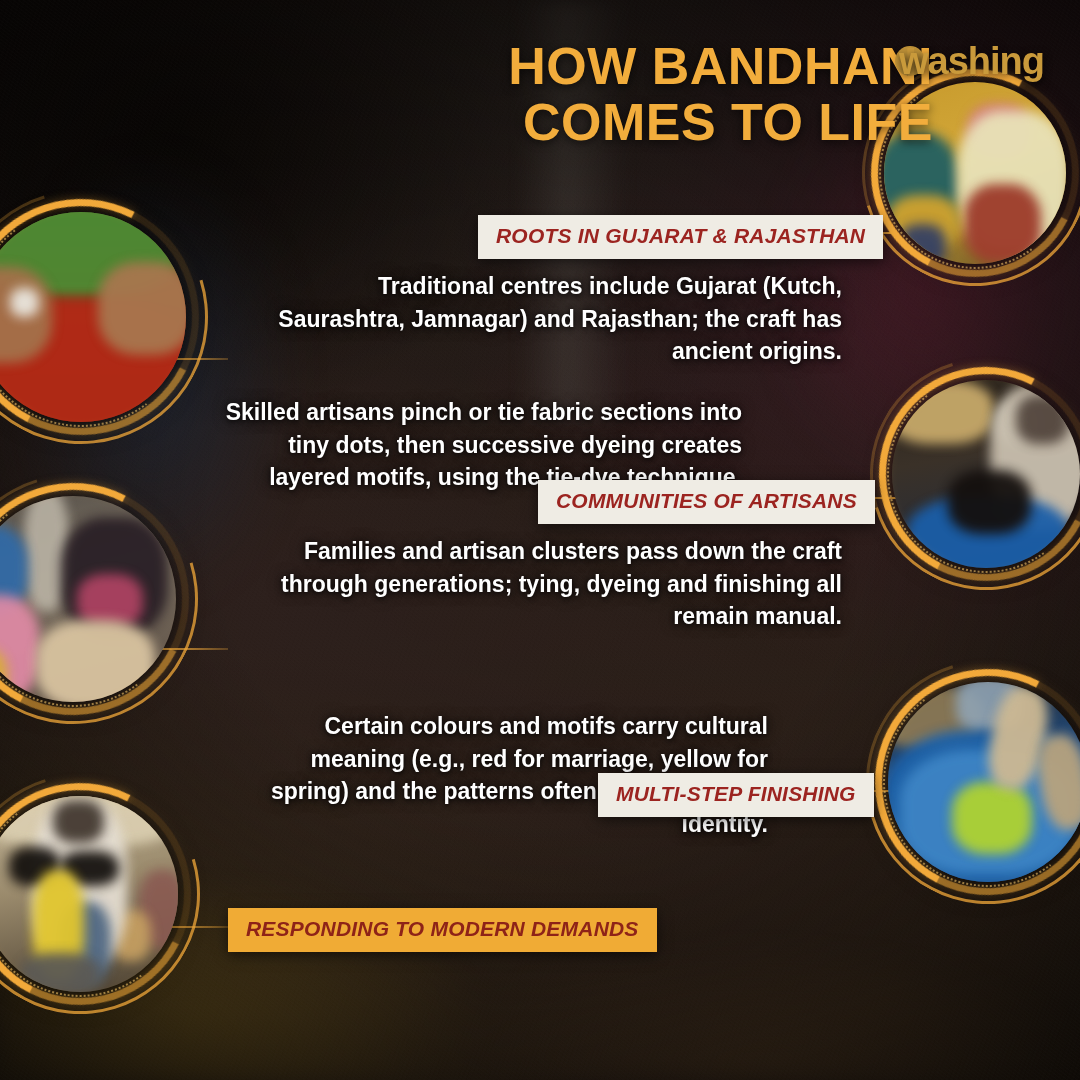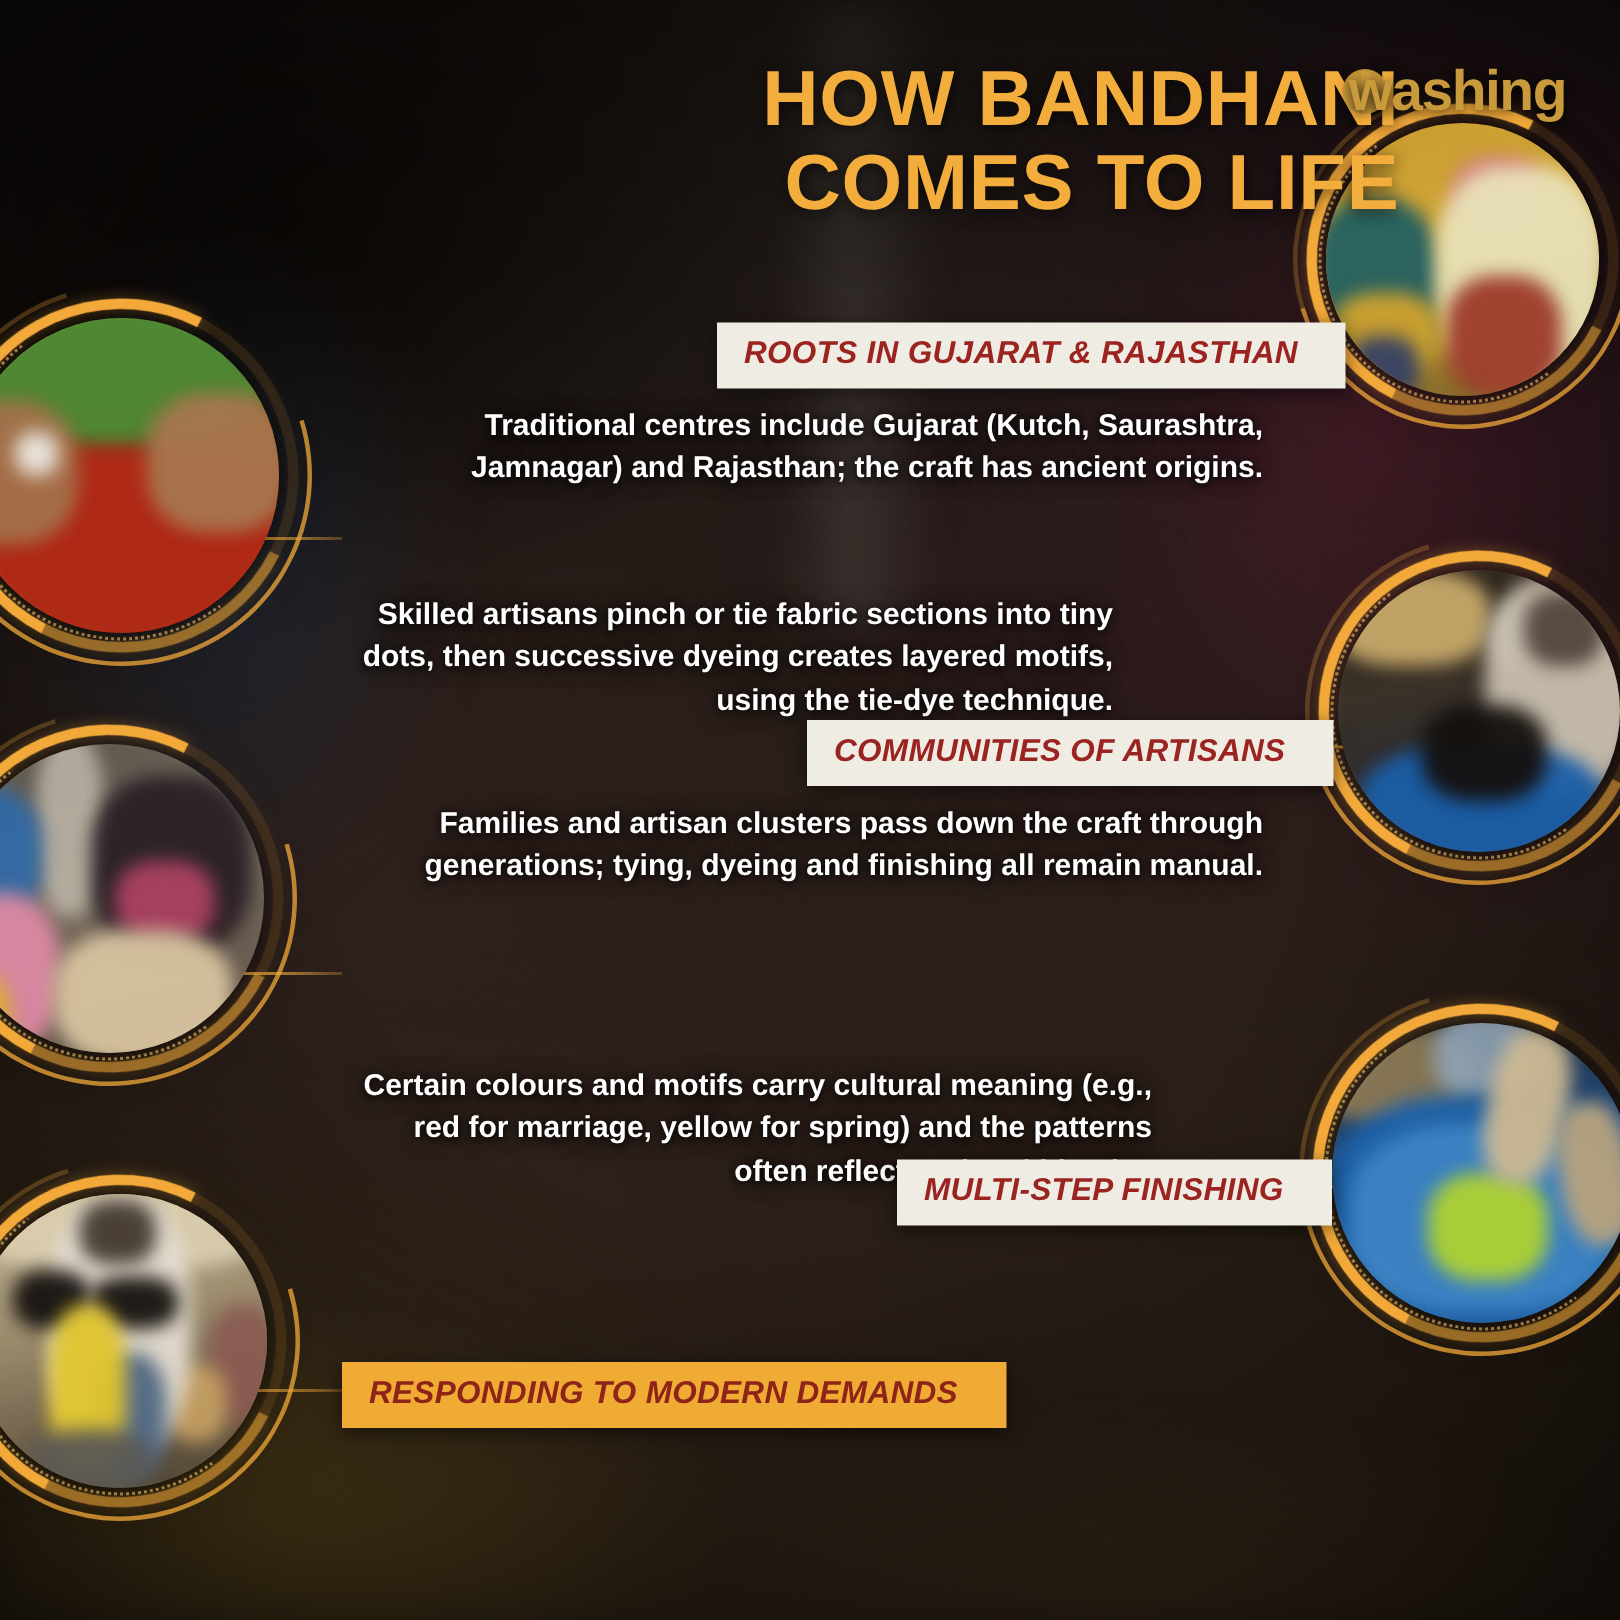--- a/index.html
+++ b/index.html
@@ -192,21 +192,21 @@
   .pF .gl2 { left: 40%; top: 28%; width: 30%; height: 18%; background: #16120f; opacity: .95; }
   .pF .ycloth { left: 26%; top: 38%; width: 26%; height: 56%; background: #e0c52f; opacity: .96; }
   .pF .jeans { left: 40%; top: 54%; width: 26%; height: 42%; background: #4b6480; opacity: .92; }
   .pF .pot { left: 20%; top: 80%; width: 40%; height: 22%; background: #5c5a55; opacity: .95; }
   .pF .stool { left: 66%; top: 58%; width: 20%; height: 26%; background: #c8a162; opacity: .9; }
   .pF .sit { left: 80%; top: 38%; width: 24%; height: 40%; background: #8a5a52; opacity: .9; }
 
   
   .chip {
     position: absolute; z-index: 35;
-    padding: 9px 32px 11px 18px;
+    padding: 9px 18px 11px 18px;
     font-size: 21px; font-weight: 700; font-style: italic;
     letter-spacing: .2px;
     white-space: nowrap;
     box-shadow: 0 3px 12px rgba(0,0,0,.55);
   }
   .chip.cream { background: #efece4; color: #9c2420; }
   .chip.amber { background: #f0ab35; color: #8e2318; }
 
   
   .conn {
@@ -215,21 +215,21 @@
     background: linear-gradient(90deg, rgba(242,169,58,.95) 0%, rgba(242,169,58,.25) 100%);
   }
   .conn.rev {
     background: linear-gradient(270deg, rgba(242,169,58,.95) 0%, rgba(242,169,58,.25) 100%);
   }
 
   
   .body-text {
     position: absolute; z-index: 30;
     color: #ffffff;
-    font-size: 20px; font-weight: 700;
+    font-size: 23px; font-weight: 700;
     line-height: 1.42;
     text-shadow: 0 1px 5px rgba(0,0,0,.9), 0 0 14px rgba(0,0,0,.6);
   }
   .body-text.right { text-align: right; }
   .body-text.left  { text-align: right; }
 </style>
 </head>
 <body>
 
 <div id="canvas">

